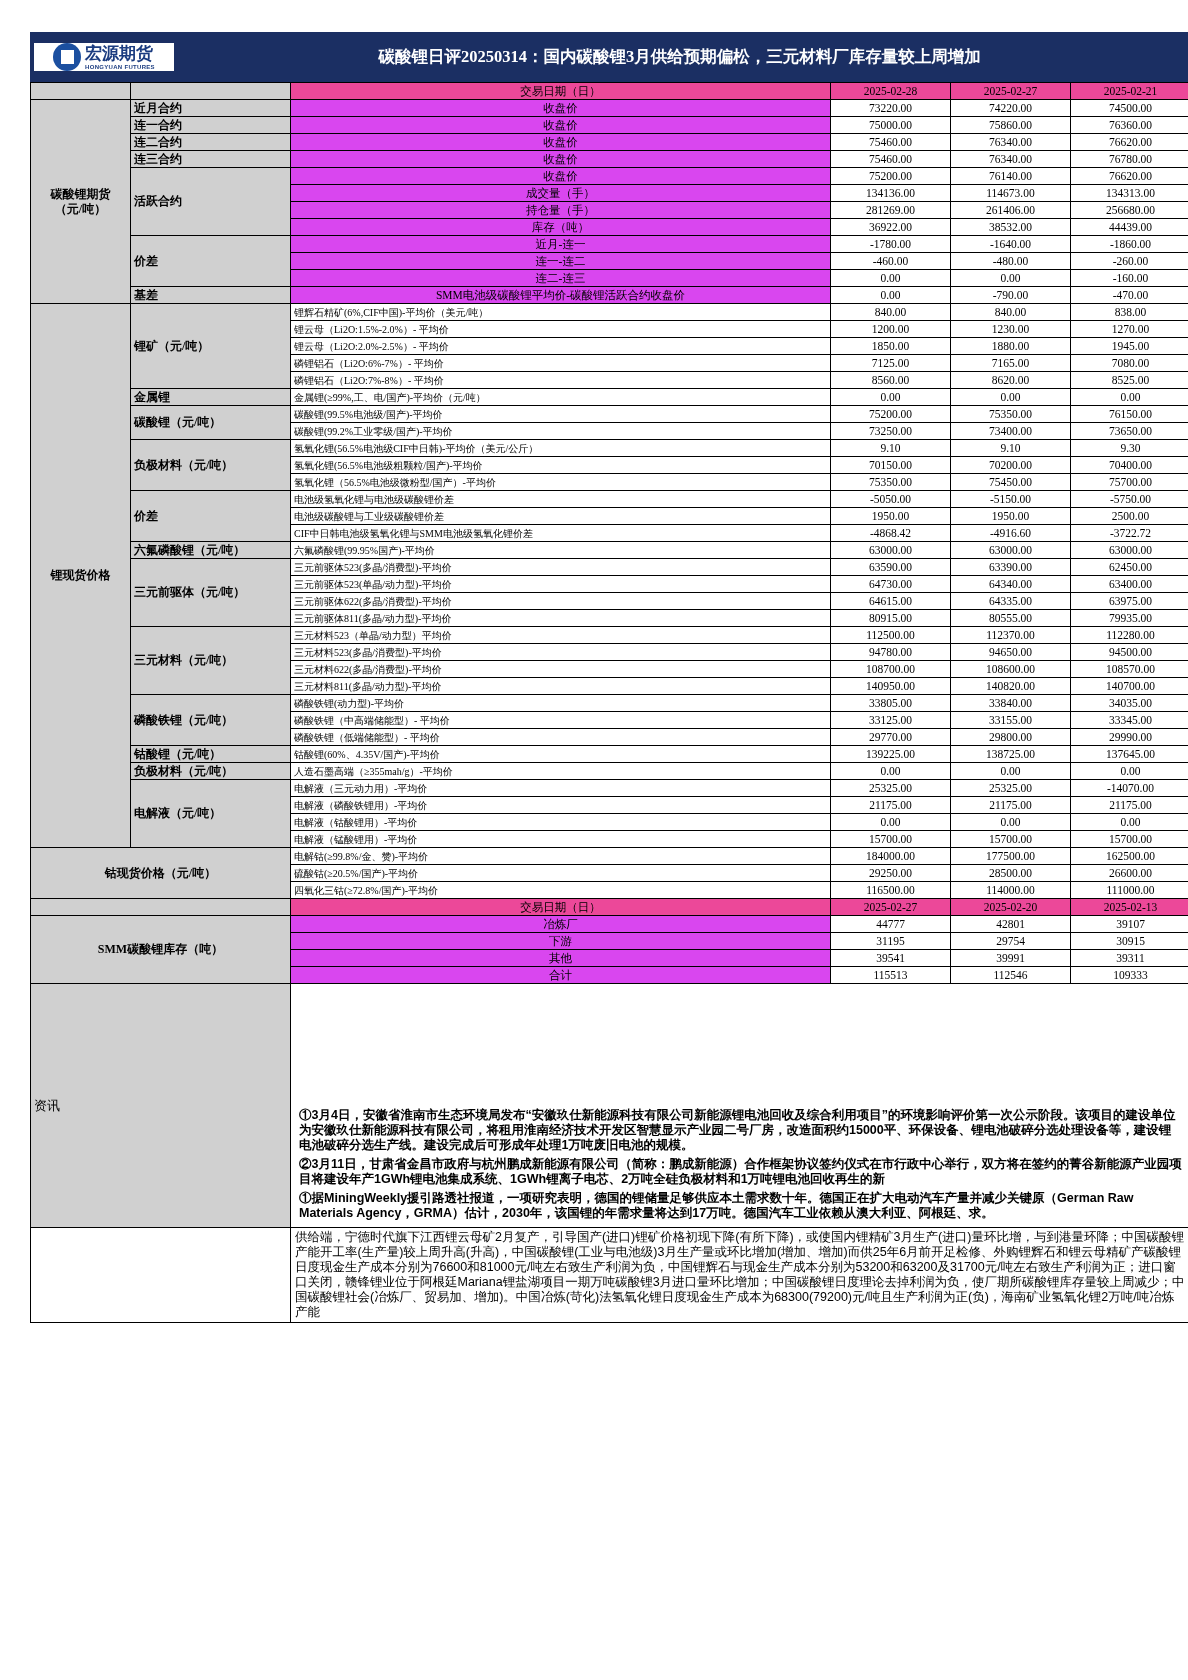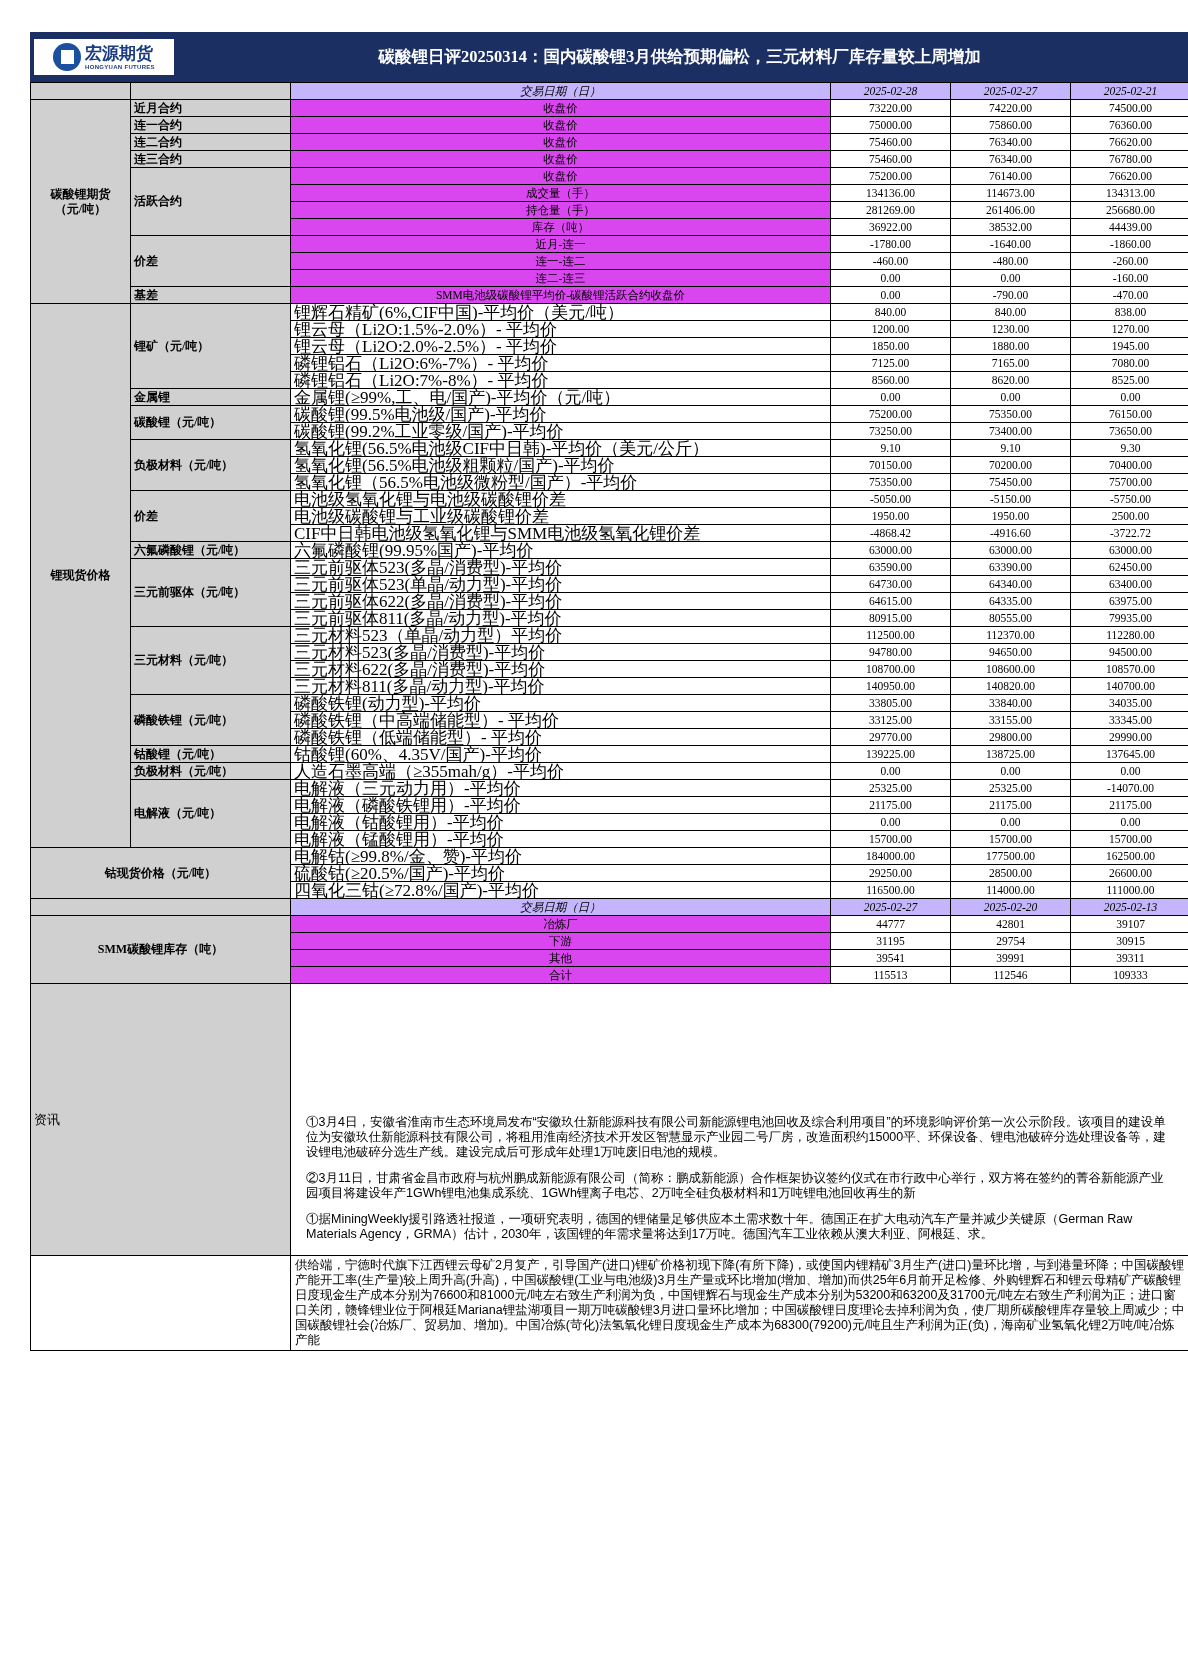--- a/index.html
+++ b/index.html
@@ -30,25 +30,25 @@
   .hdr {
     display: flex;
     align-items: center;
     height: 50px;
     background: #1b2f63;
     border: 1px solid #1b2f63;
     box-sizing: border-box;
   }
   .hdr-logo {
     width: 140px;
-    height: 36px;
+    height: 28px;
     margin: 3px 0 3px 3px;
     background: #fff;
     display: flex;
-    align-items: center;
+    align-items: flex-end;
     justify-content: center;
     flex: 0 0 auto;
     position: relative;
   }
   .logo-inner {
     display: flex;
     align-items: center;
     gap: 4px;
   }
   .logo-mark {
@@ -103,46 +103,46 @@
   table.grid td {
     border: 1px solid #000;
     padding: 0 3px;
     height: 16px;
     line-height: 15px;
     overflow: hidden;
     white-space: nowrap;
   }
   .c-grp   { background: #d0d0d0; text-align: center; font-weight: bold; font-size: 12px; }
   .c-sub   { background: #d0d0d0; text-align: left; font-weight: bold; font-size: 12px; }
-  .c-item  { background: #ffffff; text-align: left;  font-size: 17px; }
+  .c-item  { background: #ffffff; text-align: left;  font-size: 10px; }
   .c-item-c{ background: #d946ef; text-align: center; font-size: 11.5px; }
   .c-val   { background: #ffffff; text-align: center; font-size: 11.5px;
              font-family: "Liberation Serif", serif; }
-  .c-head  { background: #c4b5fd; text-align: center; font-size: 11.5px; font-style: italic; }
+  .c-head  { background: #ec4899; text-align: center; font-size: 11.5px; }
   .c-blank { background: #d0d0d0; }
   .c-white { background: #ffffff; }
 
   .news-label {
     background: #d0d0d0;
     text-align: left;
     font-weight: normal;
     font-size: 13px;
     vertical-align: middle;
   }
   .news-body {
     background: #ffffff;
     text-align: left;
     vertical-align: top;
     white-space: normal !important;
     font-size: 12.5px;
     line-height: 19px;
     font-family: "Liberation Sans", sans-serif;
     padding: 2px 4px !important;
   }
-  .news-body p { margin: 11px; }
+  .news-body p { margin: 4px; font-weight: bold; }
   .news-pad { height: 118px; }
   .supply-body {
     background: #ffffff;
     text-align: left;
     vertical-align: top;
     white-space: normal !important;
     font-size: 12.5px;
     line-height: 19px;
     font-family: "Liberation Sans", sans-serif;
     padding: 2px 4px !important;

